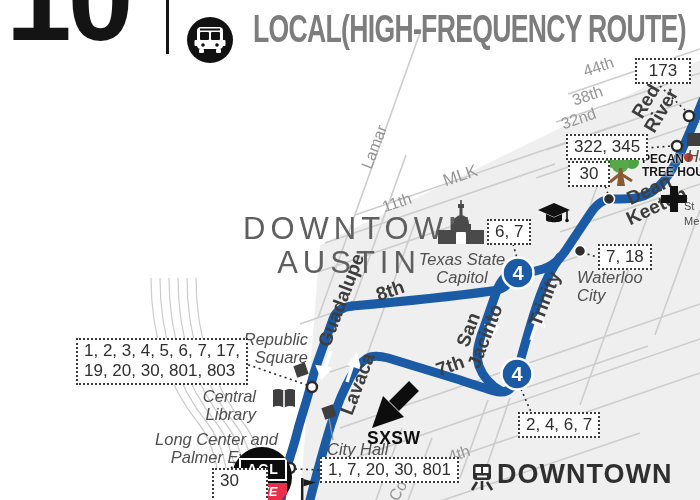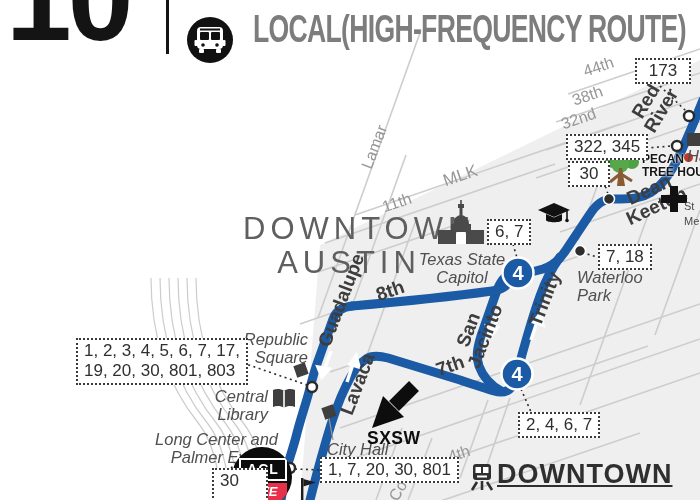--- a/index.html
+++ b/index.html
@@ -164,35 +164,35 @@
   <div class="abs street-maj" style="left:295px;top:295px;transform:rotate(-69deg);transform-origin:center center;width:90px;">Guadalupe</div>
   <div class="abs street-maj" style="left:323px;top:375px;transform:rotate(-69deg);transform-origin:center center;width:70px;">Lavaca</div>
   <div class="abs street-maj" style="left:437px;top:315px;transform:rotate(-69deg);transform-origin:center center;width:80px;">San
 Jacinto</div>
   <div class="abs street-maj" style="left:510px;top:290px;transform:rotate(-69deg);transform-origin:center center;width:70px;">Trinity</div>
 
   <div class="abs poi" style="left:208px;top:330px;width:100px;text-align:right;">Republic
 Square</div>
   <div class="abs marker-sq" style="left:295px;top:364px;"></div>
 
-  <div class="abs poi" style="left:200px;top:387px;width:68px;text-align:right;">Central
+  <div class="abs poi" style="left:188px;top:387px;width:68px;text-align:right;">Central
 Library</div>
   <div class="abs" style="left:272px;top:388px;">
     <svg width="24" height="22" viewBox="0 0 24 22">
       <path d="M12,3 C9,0.5 4,0.5 1,2 L1,19 C4,17.5 9,17.5 12,20 Z" fill="#3f3f3f"></path>
       <path d="M12,3 C15,0.5 20,0.5 23,2 L23,19 C20,17.5 15,17.5 12,20 Z" fill="#3f3f3f"></path>
       <line x1="12" y1="3" x2="12" y2="20" stroke="#fff" stroke-width="1.6"></line>
     </svg>
   </div>
 
   <div class="abs marker-sq" style="left:323px;top:406px;"></div>
   <div class="abs poi" style="left:327px;top:440px;">City Hall</div>
 
   <div class="abs poi" style="left:577px;top:268px;">Waterloo
-Park</div>
+City</div>
 
   <div class="abs" style="left:436px;top:200px;">
     <svg width="50" height="44" viewBox="0 0 50 44">
       <rect x="2" y="30" width="46" height="14" fill="#4a4a4a"></rect>
       <path d="M20,44 L20,34 A5,5 0 0 1 30,34 L30,44 Z" fill="#fff"></path>
       <rect x="15" y="24" width="20" height="8" fill="#4a4a4a"></rect>
       <path d="M17,24 A8,9 0 0 1 33,24 Z" fill="#4a4a4a"></path>
       <rect x="23.5" y="8" width="3" height="8" fill="#4a4a4a"></rect>
       <rect x="22" y="4" width="6" height="4" fill="#4a4a4a"></rect>
       <rect x="24.2" y="0" width="1.6" height="5" fill="#4a4a4a"></rect>
@@ -265,21 +265,21 @@
     <svg width="26" height="32" viewBox="0 0 26 32">
       <rect x="4" y="4" width="18" height="16" rx="3" fill="#2f2f2f"></rect>
       <rect x="6.5" y="7" width="5.5" height="6" fill="#fff"></rect>
       <rect x="14" y="7" width="5.5" height="6" fill="#fff"></rect>
       <rect x="8" y="15.5" width="10" height="2" fill="#fff"></rect>
       <line x1="8" y1="22" x2="3" y2="30" stroke="#2f2f2f" stroke-width="2.6"></line>
       <line x1="18" y1="22" x2="23" y2="30" stroke="#2f2f2f" stroke-width="2.6"></line>
       <line x1="13" y1="21" x2="13" y2="30" stroke="#2f2f2f" stroke-width="2.6"></line>
     </svg>
   </div>
-  <div class="abs station" style="left:497px;top:459px;text-decoration:underline;">DOWNTOWN</div>
+  <div class="abs station" style="left:497px;top:459px;">DOWNTOWN</div>
 
   <div class="abs rbox" style="left:635px;top:58px;width:40px;">173</div>
   <div class="abs rbox" style="left:566px;top:134px;">322, 345</div>
   <div class="abs rbox" style="left:568px;top:161px;width:26px;">30</div>
   <div class="abs rbox" style="left:598px;top:244px;">7, 18</div>
   <div class="abs rbox" style="left:487px;top:219px;">6, 7</div>
   <div class="abs rbox" style="left:518px;top:412px;">2, 4, 6, 7</div>
   <div class="abs rbox" style="left:76px;top:338px;text-align:left;">1, 2, 3, 4, 5, 6, 7, 17,
 19, 20, 30, 801, 803</div>
   <div class="abs rbox" style="left:320px;top:457px;">1, 7, 20, 30, 801</div>

